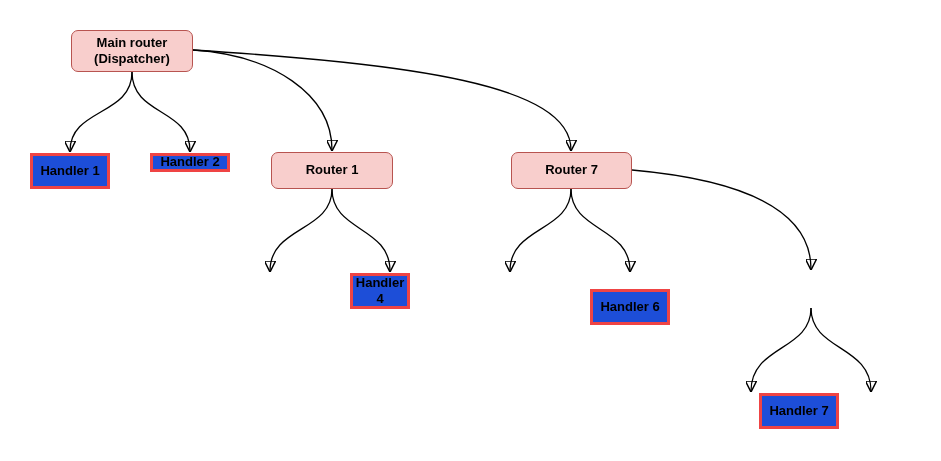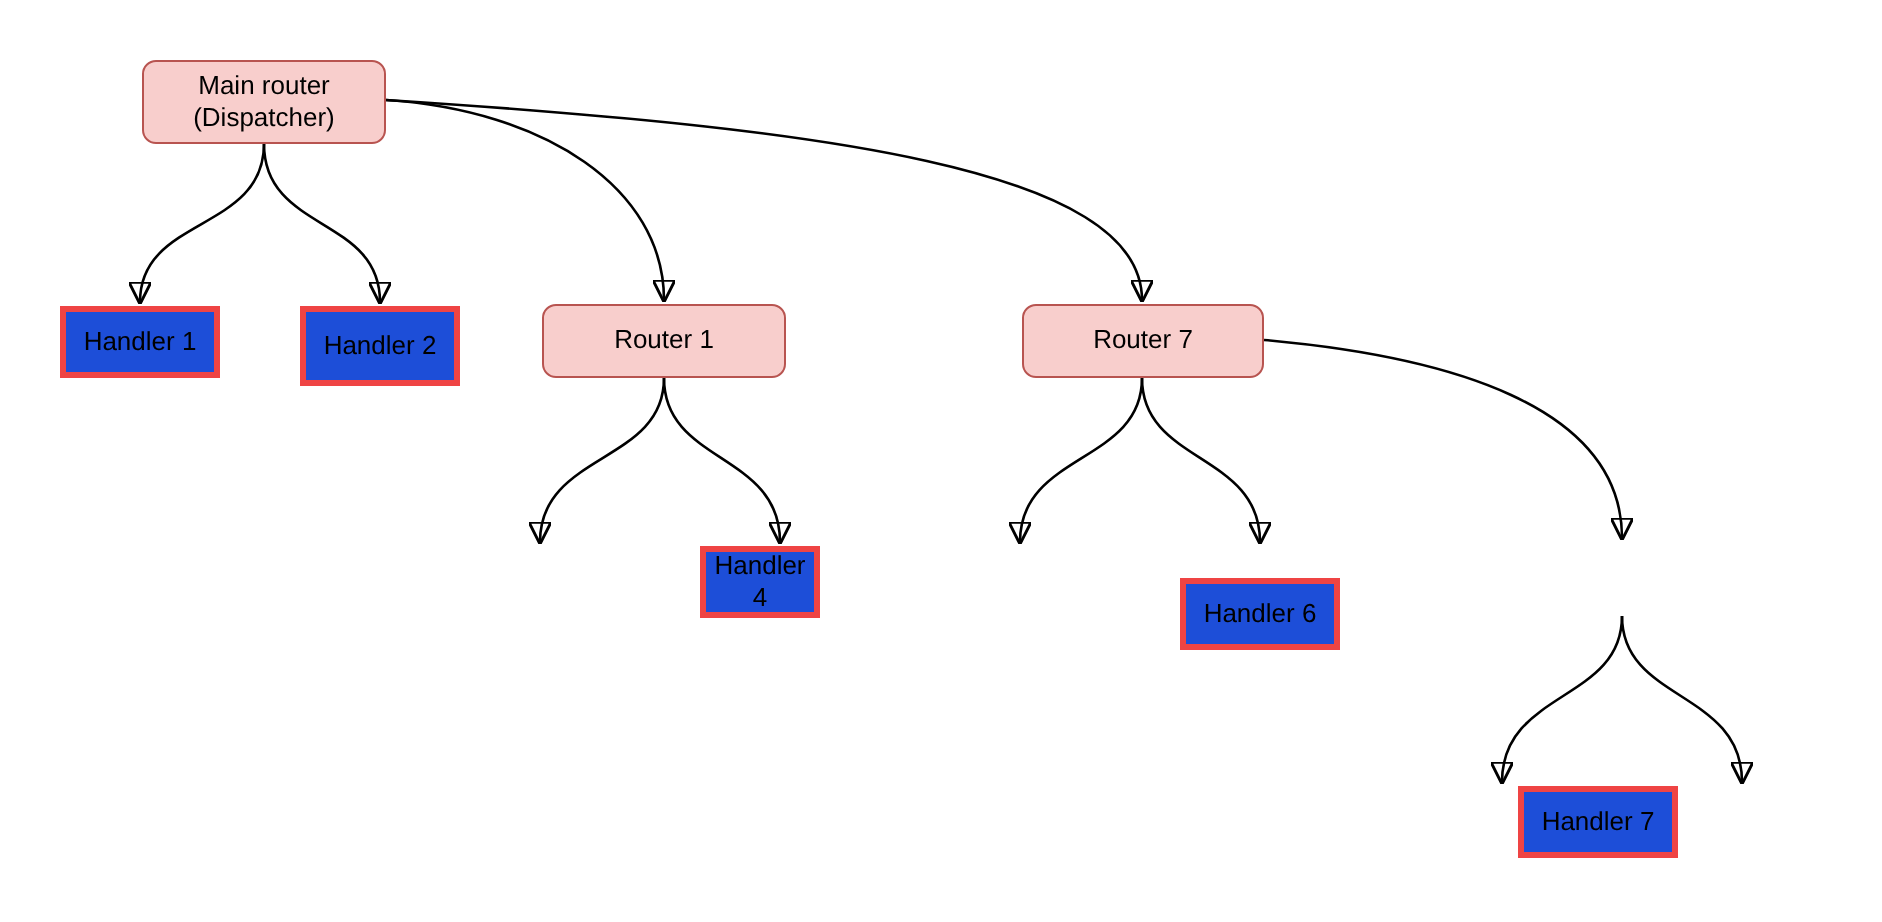--- a/index.html
+++ b/index.html
@@ -3,20 +3,21 @@
 <meta charset="utf-8">
 <style>
   html, body { margin: 0; padding: 0; background: #ffffff; }
   .canvas {
     position: relative;
     width: 941px;
     height: 461px;
     background: #ffffff;
     font-family: "Liberation Sans", sans-serif;
     overflow: hidden;
+    font-weight: bold;
   }
   svg.edges {
     position: absolute;
     left: 0; top: 0;
     width: 941px; height: 461px;
     pointer-events: none;
   }
   svg.edges path {
     fill: none;
     stroke: #000000;
@@ -71,21 +72,21 @@
 
   <div class="node router" style="left:71px; top:30px; width:122px; height:42px;">
     <span>Main router</span>
     <span>(Dispatcher)</span>
   </div>
 
   <div class="node handler" style="left:30px; top:153px; width:80px; height:36px;">
     <span>Handler 1</span>
   </div>
 
-  <div class="node handler" style="left:150px; top:153px; width:80px; height:40px;">
+  <div class="node handler" style="left:150px; top:153px; width:80px; height:19px;">
     <span>Handler 2</span>
   </div>
 
   <div class="node router" style="left:271px; top:152px; width:122px; height:37px;">
     <span>Router 1</span>
   </div>
 
   <div class="node router" style="left:511px; top:152px; width:121px; height:37px;">
     <span>Router 7</span>
   </div>

